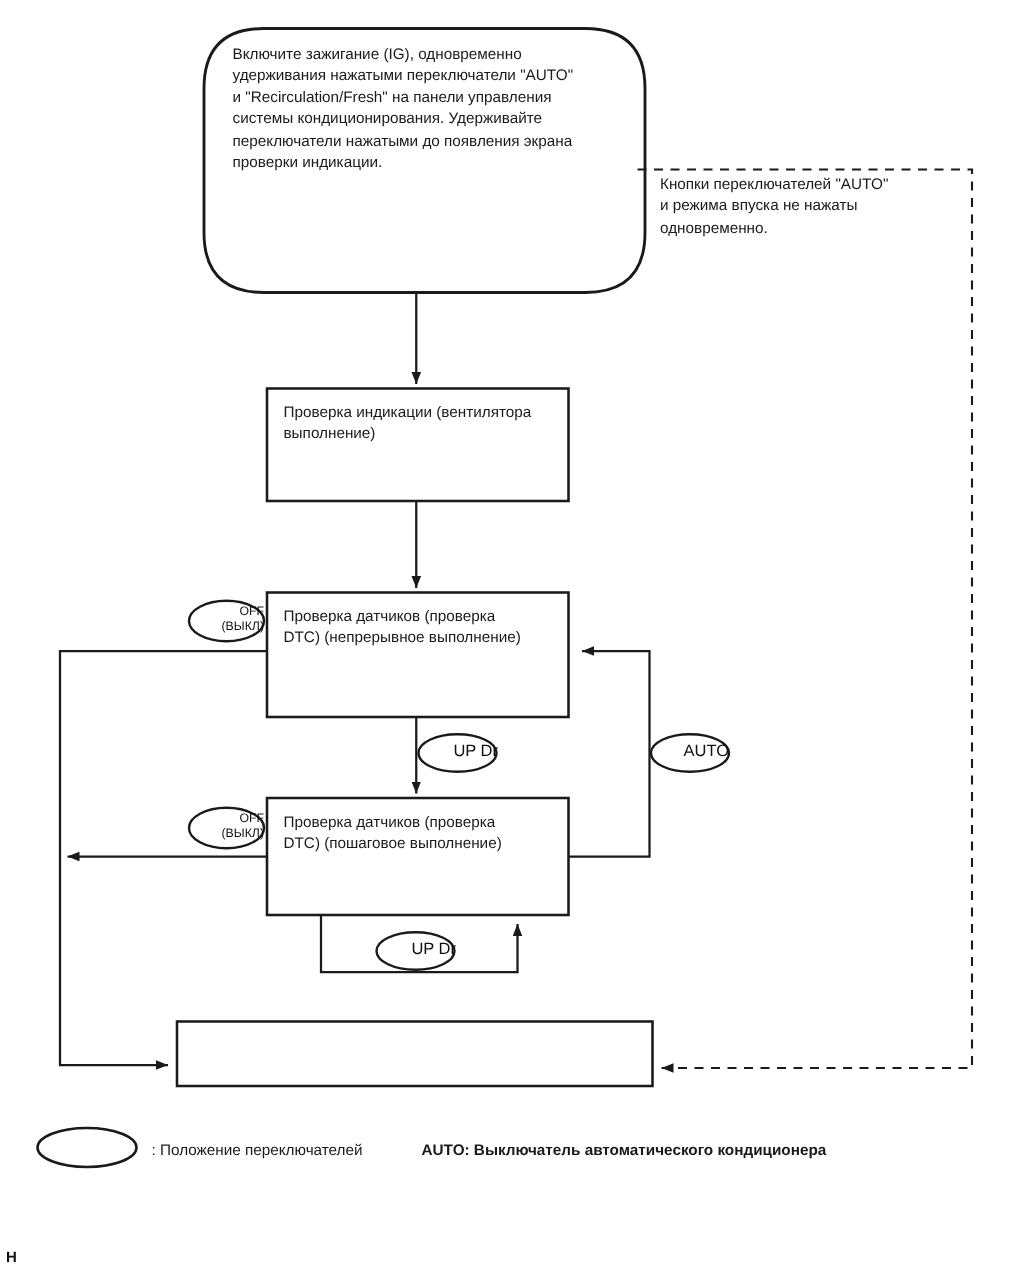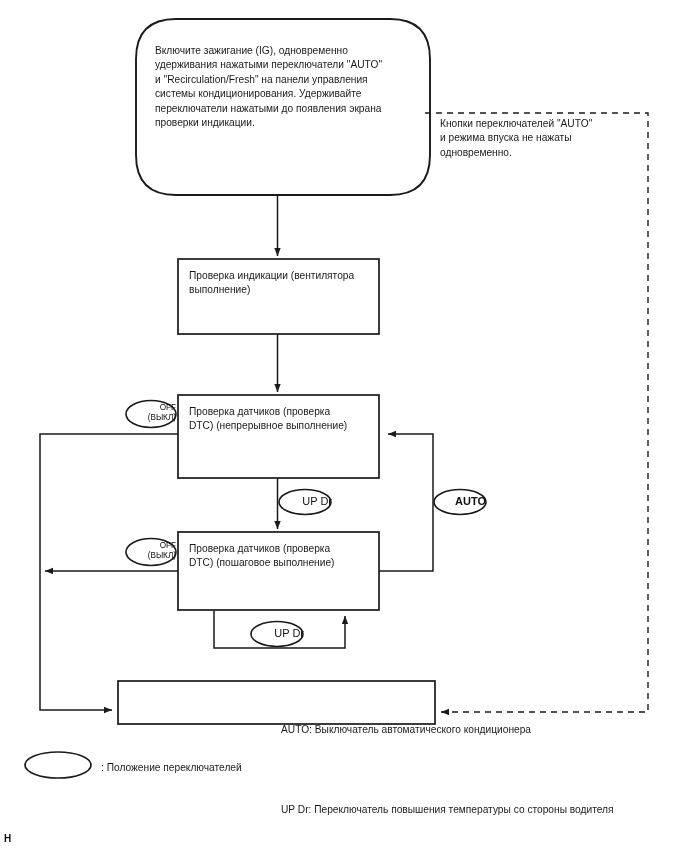--- a/index.html
+++ b/index.html
@@ -100,21 +100,21 @@
 
     <ellipse cx="151" cy="414" rx="25" ry="13.5" fill="#ffffff" stroke="#1a1a1a" stroke-width="1.6"></ellipse>
     <ellipse cx="151" cy="552" rx="25" ry="13.5" fill="#ffffff" stroke="#1a1a1a" stroke-width="1.6"></ellipse>
     <ellipse cx="305" cy="502" rx="26" ry="12.5" fill="#ffffff" stroke="#1a1a1a" stroke-width="1.6"></ellipse>
     <ellipse cx="277" cy="634" rx="26" ry="12.5" fill="#ffffff" stroke="#1a1a1a" stroke-width="1.6"></ellipse>
     <ellipse cx="460" cy="502" rx="26" ry="12.5" fill="#ffffff" stroke="#1a1a1a" stroke-width="1.6"></ellipse>
 
     <ellipse cx="58" cy="765" rx="33" ry="13" fill="#ffffff" stroke="#1a1a1a" stroke-width="1.7"></ellipse>
   </svg>
 
-  <div class="txt" style="left:155px; top:30px; width:265px;margin-top:14px;">Включите зажигание (IG), одновременно
+  <div class="txt" style="left:155px; top:30px; width:265px;">Включите зажигание (IG), одновременно
 удерживания нажатыми переключатели "AUTO"
 и "Recirculation/Fresh" на панели управления
 системы кондиционирования. Удерживайте
 переключатели нажатыми до появления экрана
 проверки индикации.</div>
 
   <div class="txt" style="left:440px; top:117px; width:200px;">Кнопки переключателей "AUTO"
 и режима впуска не нажаты
 одновременно.</div>
 
@@ -131,24 +131,23 @@
   <div class="ell-label" style="left:126px; top:403px; width:50px;">OFF</div>
   <div class="ell-label" style="left:126px; top:413px; width:50px;">(ВЫКЛ)</div>
 
   <div class="ell-label" style="left:126px; top:541px; width:50px;">OFF</div>
   <div class="ell-label" style="left:126px; top:551px; width:50px;">(ВЫКЛ)</div>
 
   <div class="ell-label big" style="left:280px; top:496px; width:52px;">UP Dr</div>
 
   <div class="ell-label big" style="left:252px; top:628px; width:52px;">UP Dr</div>
 
-  <div class="ell-label big" style="left:434px; top:496px; width:52px;font-weight:bold;">AUTO</div>
+  <div class="ell-label big" style="left:434px; top:496px; width:52px;">AUTO</div>
 
   <div class="legend-txt" style="left:101px; top:761px;">: Положение переключателей</div>
 
-  <div class="legend-txt" style="left:281px; top:723px;">AUTO: Выключатель автоматического кондиционера</div>
+  <div class="legend-txt" style="left:281px; top:761px;font-weight:bold;">AUTO: Выключатель автоматического кондиционера</div>
 
 
-  <div class="legend-txt" style="left:281px; top:803px;">UP Dr: Переключатель повышения температуры со стороны водителя</div>
 
   <div class="page-mark" style="left:4px; top:833px;">H</div>
 
 </div>
 
 </body></html>

